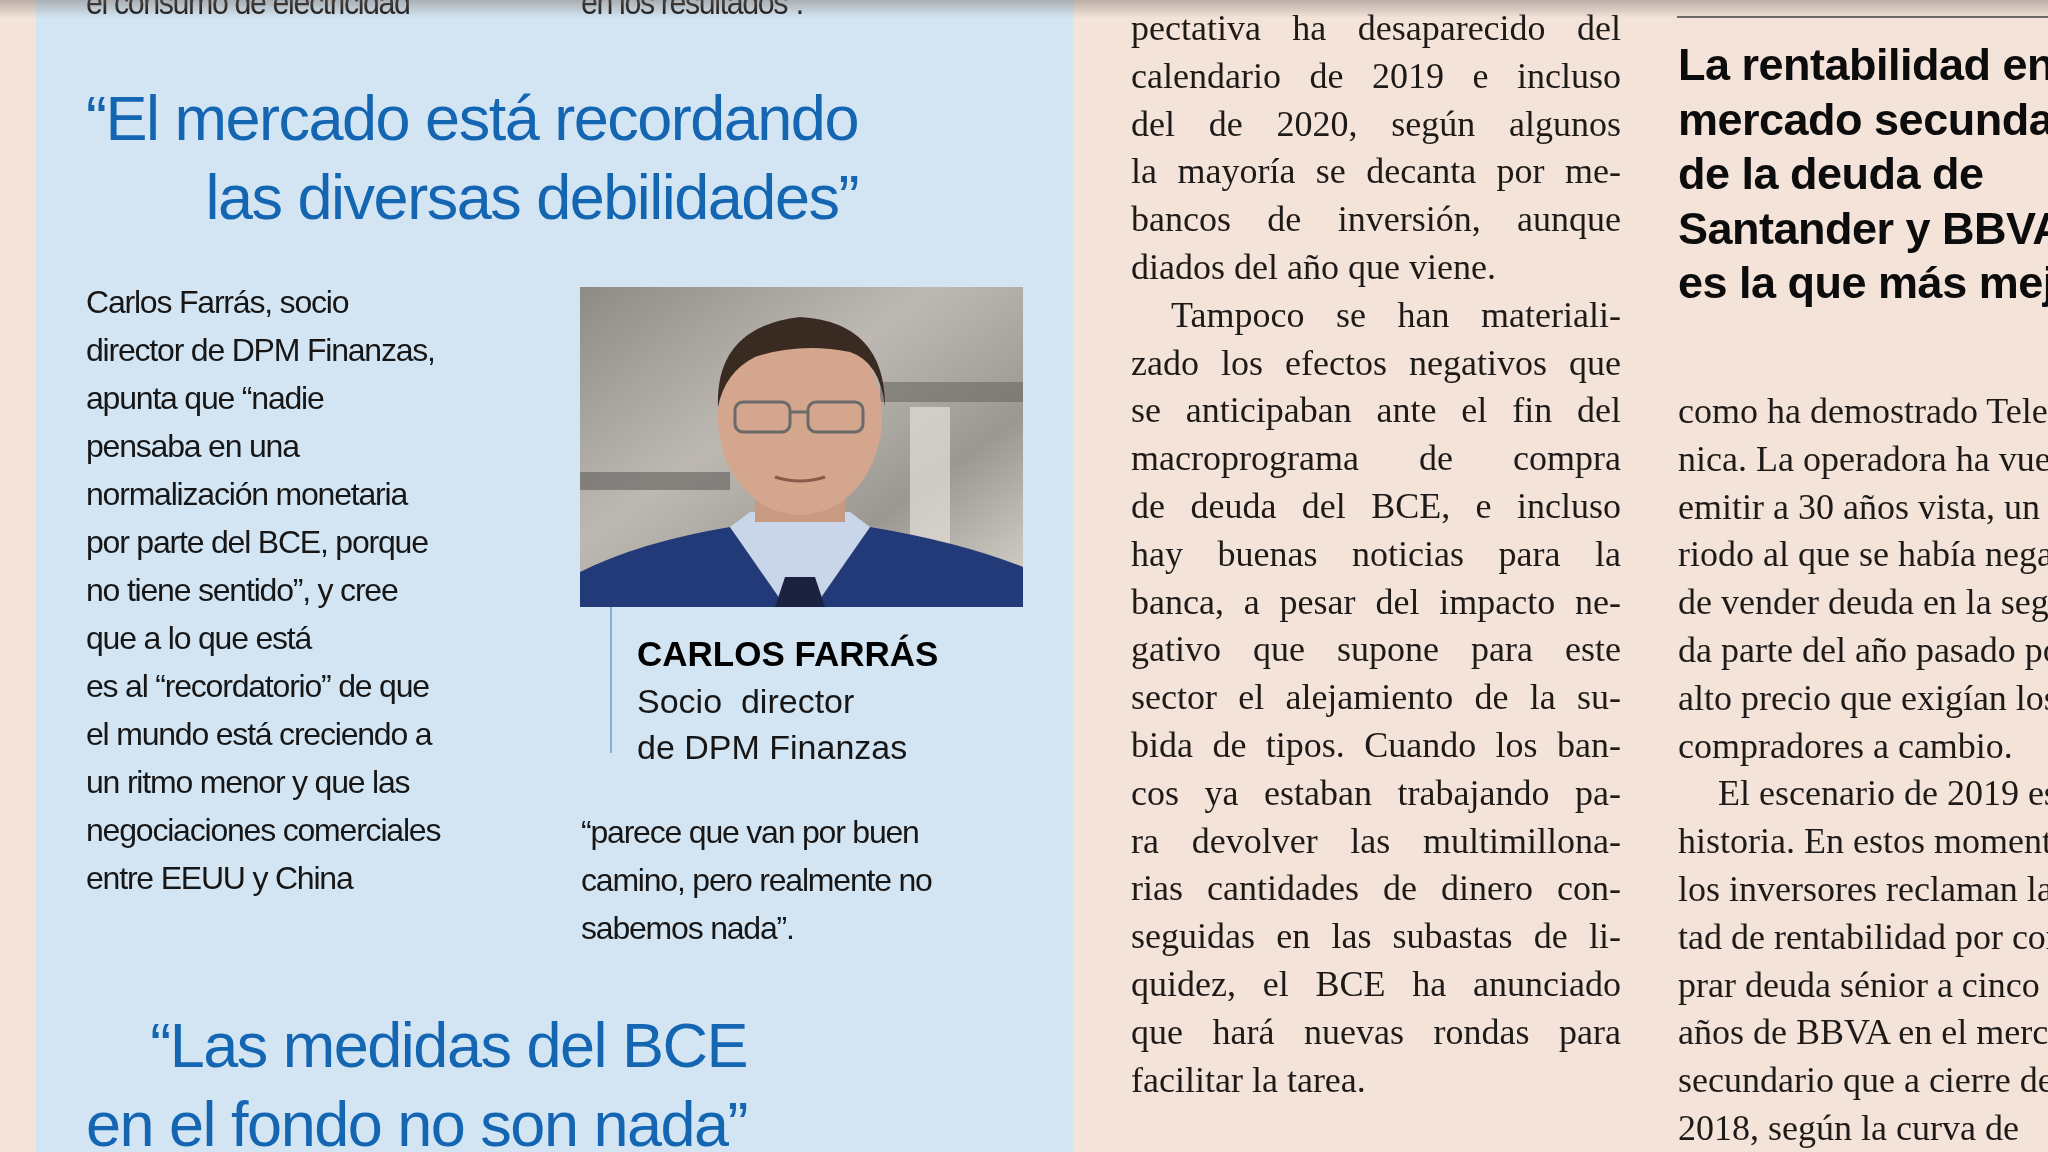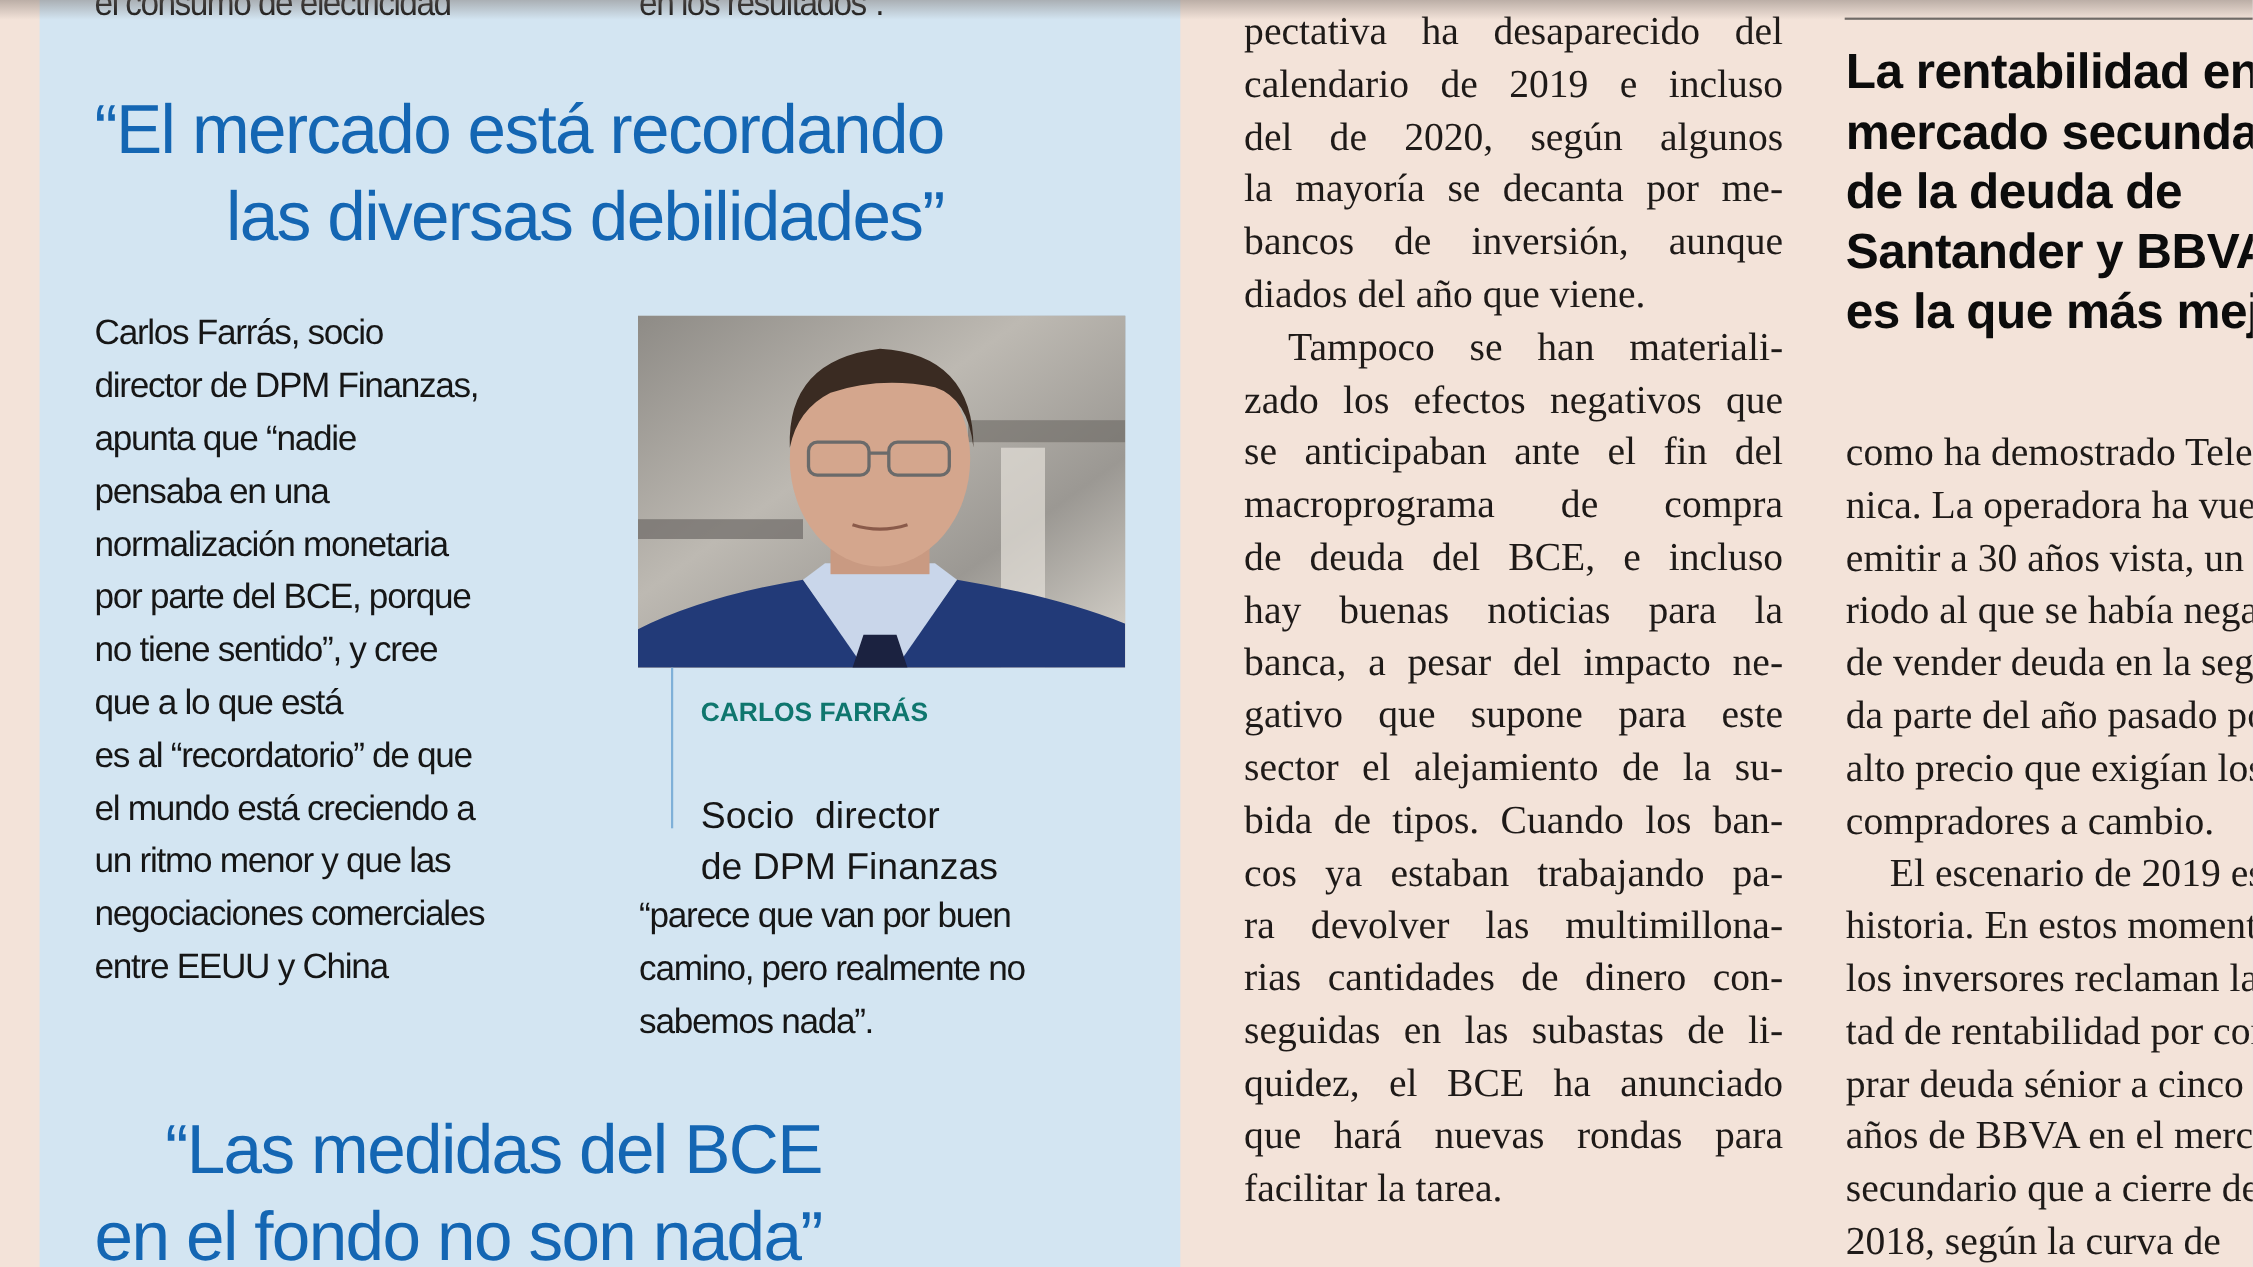--- a/index.html
+++ b/index.html
@@ -6,22 +6,22 @@
   body { width:2048px; height:1152px; overflow:hidden; background:#f3e3d9; position:relative; font-family:"Liberation Sans", sans-serif; }
   .topshade { position:absolute; left:0; top:0; width:2048px; height:18px; background:linear-gradient(to bottom, rgba(120,110,105,0.45), rgba(120,110,105,0)); z-index:5; pointer-events:none; }
   .panel { position:absolute; left:36px; top:0; width:1037px; height:1152px; background:#d3e5f2; }
   .abs { position:absolute; white-space:nowrap; }
   .cut { font-family:"Liberation Sans", sans-serif; font-size:33px; color:#1a1a1a; top:-16px; letter-spacing:-1.5px; transform:scaleX(0.92); transform-origin:left; }
   .headline { font-family:"Liberation Sans", sans-serif; color:#1466b3; font-size:63px; line-height:79px; letter-spacing:-1.5px;text-align:right; }
   .body-sans { font-family:"Liberation Sans", sans-serif; color:#161616; font-size:32px; line-height:48px; letter-spacing:-1.2px; }
   .body-sans div { white-space:nowrap; }
   .photo { position:absolute; left:580px; top:287px; width:443px; height:320px; overflow:hidden; background:linear-gradient(135deg,#9a9690 0%,#c8c4bc 35%,#8d8a84 60%,#d9d5cd 100%); }
   .cap-line { position:absolute; left:610px; top:607px; width:2px; height:146px; background:#7fb0d8; }
-  .cap-name { font-family:"Liberation Sans", sans-serif; font-weight:bold; color:#0f766e; font-size:24px; letter-spacing:0px; }
-  .cap-role { font-family:"Liberation Sans", sans-serif; color:#161616; font-size:34px; line-height:46px;margin-top:41px; }
+  .cap-name { font-family:"Liberation Sans", sans-serif; font-weight:bold; color:#000000; font-size:35px; letter-spacing:0px; }
+  .cap-role { font-family:"Liberation Sans", sans-serif; color:#161616; font-size:34px; line-height:46px; }
   .serif { font-family:"Liberation Serif", serif; color:#1e1a18; font-size:36px; line-height:47.8px; }
   .serif div { white-space:nowrap; }
   .col-mid { position:absolute; left:1131px; top:5px; width:490px; }
   .col-mid div { text-align:justify; text-align-last:justify; }
   .col-mid div.last { text-align-last:left; }
   .indent { padding-left:40px; }
   .rule { position:absolute; left:1677px; top:16px; width:371px; height:2px; background:#6f6a66; }
   .rhead { font-family:"Liberation Sans", sans-serif; font-weight:bold; color:#0c0c0c; font-size:45px; line-height:54.5px; letter-spacing:-0.5px; }
   .col-right { position:absolute; left:1678px; top:388px; width:420px; }
 </style>

